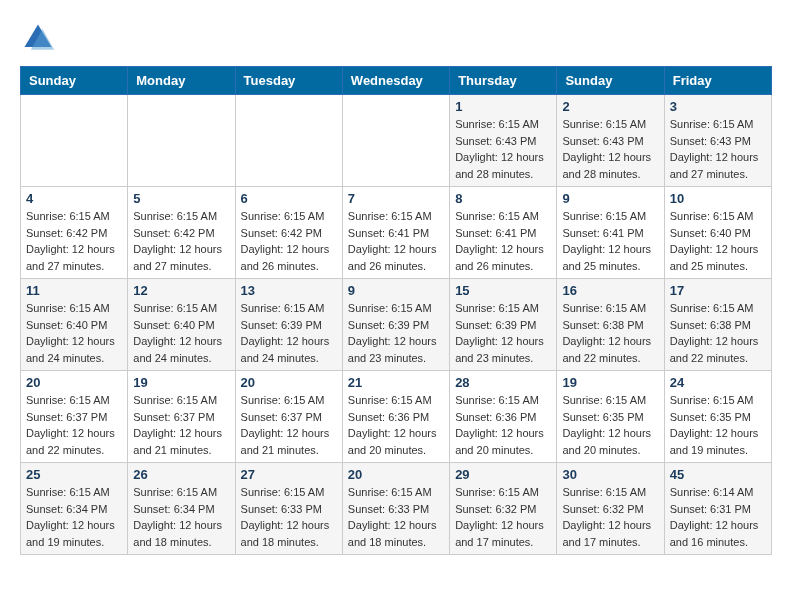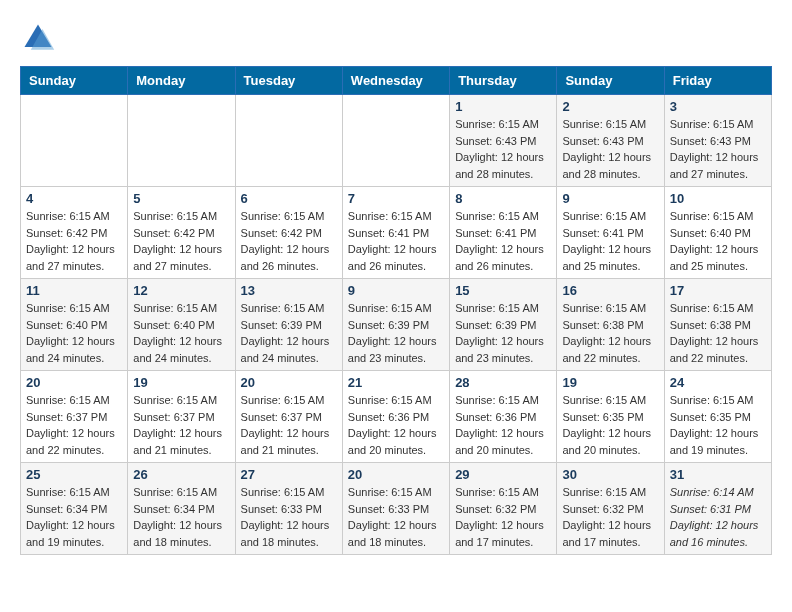--- a/index.html
+++ b/index.html
@@ -339,21 +339,21 @@
 and 17 minutes.</div>
         </td>
         <td>
           <span class="day-number">30</span>
           <div class="day-info" style="white-space: pre-line;">Sunrise: 6:15 AM
 Sunset: 6:32 PM
 Daylight: 12 hours
 and 17 minutes.</div>
         </td>
         <td>
-          <span class="day-number">31</span>
-          <div class="day-info" style="white-space: pre-line; font-style: italic;">Sunrise: 6:14 AM
+          <span class="day-number">45</span>
+          <div class="day-info" style="white-space: pre-line;">Sunrise: 6:14 AM
 Sunset: 6:31 PM
 Daylight: 12 hours
 and 16 minutes.</div>
         </td>
       </tr>
     </tbody>
 </table>
 
 </body></html>

